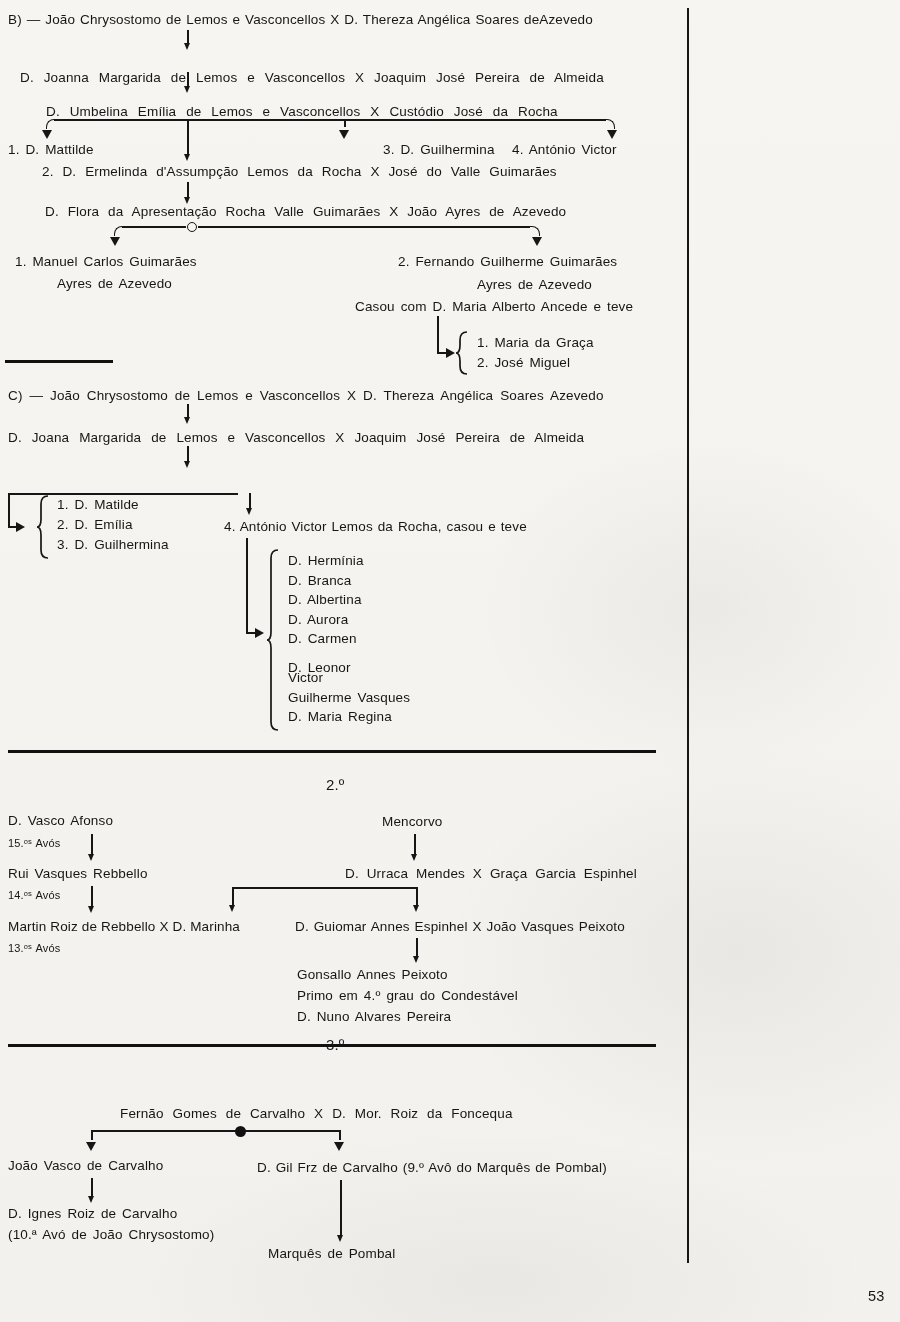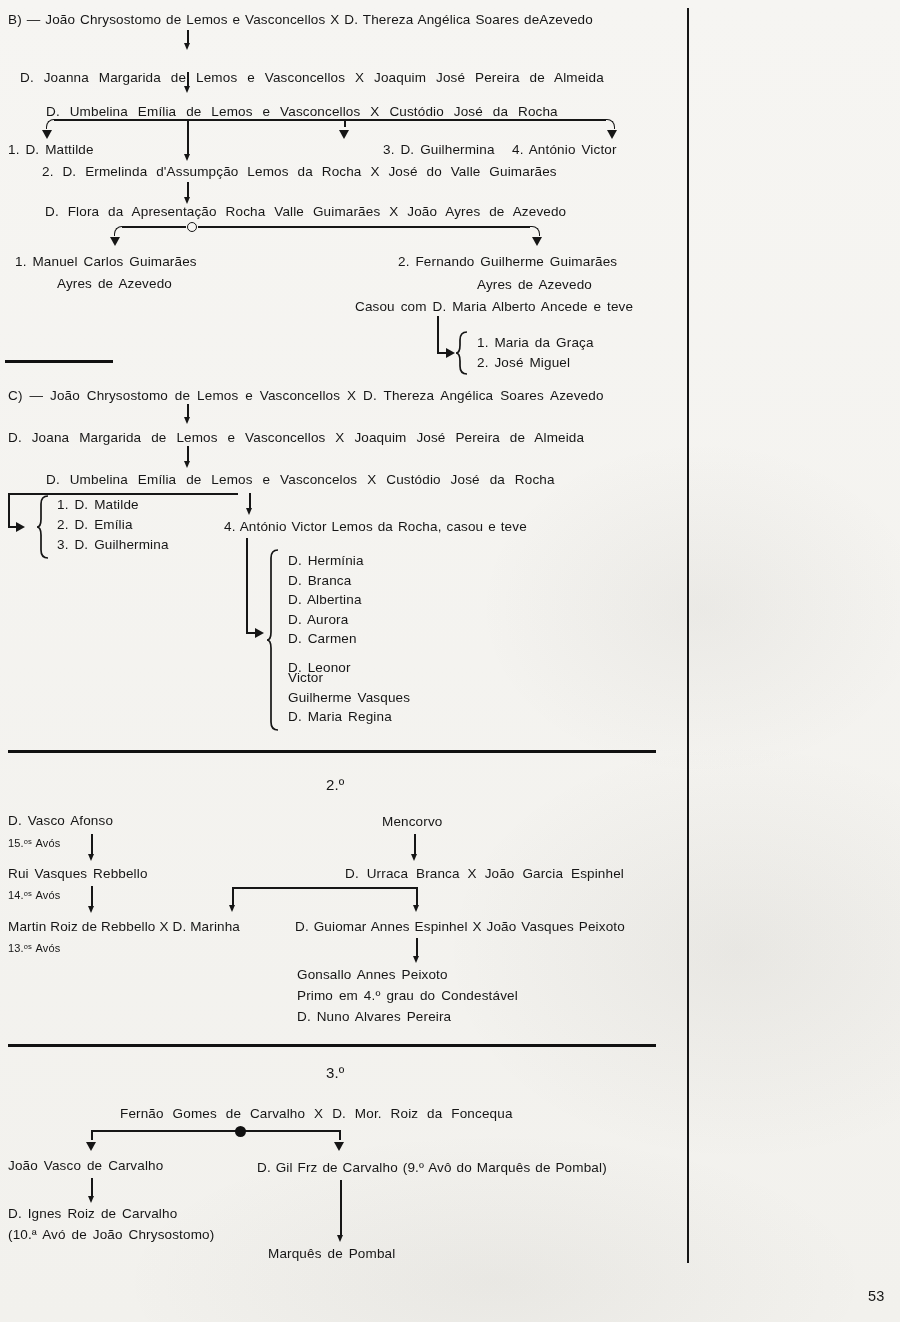--- a/index.html
+++ b/index.html
@@ -107,21 +107,20 @@
   <div class="t" style="left:477px;top:355px;">2. José Miguel</div>
 
   <div class="rule" style="left:5px;top:360px;width:108px;"></div>
 
   <div class="t ws3" style="left:8px;top:388px;">C) — João Chrysostomo de Lemos e Vasconcellos X D. Thereza Angélica Soares Azevedo</div>
   <div class="va" style="left:187px;top:404px;height:13px;"></div>
 
   <div class="t ws6" style="left:8px;top:430px;">D. Joana Margarida de Lemos e Vasconcellos X Joaquim José Pereira de Almeida</div>
   <div class="va" style="left:187px;top:446px;height:15px;"></div>
 
-  <div class="t ws6" style="left:46px;top:472px;">D. Umbelina Emília de Lemos e Vasconcelos X Custódio José da Rocha</div>
 
   <div class="hln" style="left:8px;top:493px;width:230px;"></div>
   <div class="vln" style="left:8px;top:493px;height:35px;"></div>
   <div class="hln" style="left:8px;top:526px;width:8px;"></div>
   <div class="tr" style="left:16px;top:522px;"></div>
   <div class="brace" style="left:36px;top:495px;">
     <svg width="14" height="64" viewBox="0 0 14 64">
         <path d="M12 1 Q5 1 5 9 L5 24 Q5 32 1 32 Q5 32 5 40 L5 55 Q5 63 12 63" fill="none" stroke="#161616" stroke-width="1.7"></path>
       </svg>
   </div>
@@ -157,37 +156,37 @@
   <div class="t sm" style="left:8px;top:837px;">15.ᵒˢ Avós</div>
   <div class="va" style="left:91px;top:834px;height:20px;"></div>
 
   <div class="t" style="left:382px;top:814px;">Mencorvo</div>
   <div class="va" style="left:414px;top:834px;height:20px;"></div>
 
   <div class="t" style="left:8px;top:866px;">Rui Vasques Rebbello</div>
   <div class="t sm" style="left:8px;top:889px;">14.ᵒˢ Avós</div>
   <div class="va" style="left:91px;top:886px;height:20px;"></div>
 
-  <div class="t ws4" style="left:345px;top:866px;">D. Urraca Branca X João Garcia Espinhel</div>
+  <div class="t ws4" style="left:345px;top:866px;">D. Urraca Mendes X Graça Garcia Espinhel</div>
   <div class="hln" style="left:233px;top:887px;width:185px;"></div>
   <div class="va" style="left:232px;top:887px;height:18px;"></div>
   <div class="va" style="left:416px;top:887px;height:18px;"></div>
 
   <div class="t ws0" style="left:8px;top:919px;">Martin Roiz de Rebbello X D. Marinha</div>
   <div class="t sm" style="left:8px;top:942px;">13.ᵒˢ Avós</div>
 
   <div class="t ws1" style="left:295px;top:919px;">D. Guiomar Annes Espinhel X João Vasques Peixoto</div>
   <div class="va" style="left:416px;top:938px;height:18px;"></div>
 
   <div class="t" style="left:297px;top:967px;">Gonsallo Annes Peixoto</div>
   <div class="t" style="left:297px;top:988px;">Primo em 4.º grau do Condestável</div>
   <div class="t" style="left:297px;top:1009px;">D. Nuno Alvares Pereira</div>
 
   <div class="rule" style="left:8px;top:1044px;width:648px;"></div>
-  <div class="t hd" style="left:326px;top:1064px;">3.º</div>
+  <div class="t hd" style="left:326px;top:1036px;">3.º</div>
 
   <div class="t ws5" style="left:120px;top:1106px;">Fernão Gomes de Carvalho X D. Mor. Roiz da Foncequa</div>
 
   <div class="hln" style="left:92px;top:1130px;width:248px;"></div>
   <div class="dot" style="left:235px;top:1126px;"></div>
   <div class="vln" style="left:91px;top:1130px;height:10px;"></div>
   <div class="td" style="left:86px;top:1142px;"></div>
   <div class="vln" style="left:339px;top:1130px;height:10px;"></div>
   <div class="td" style="left:334px;top:1142px;"></div>
 

